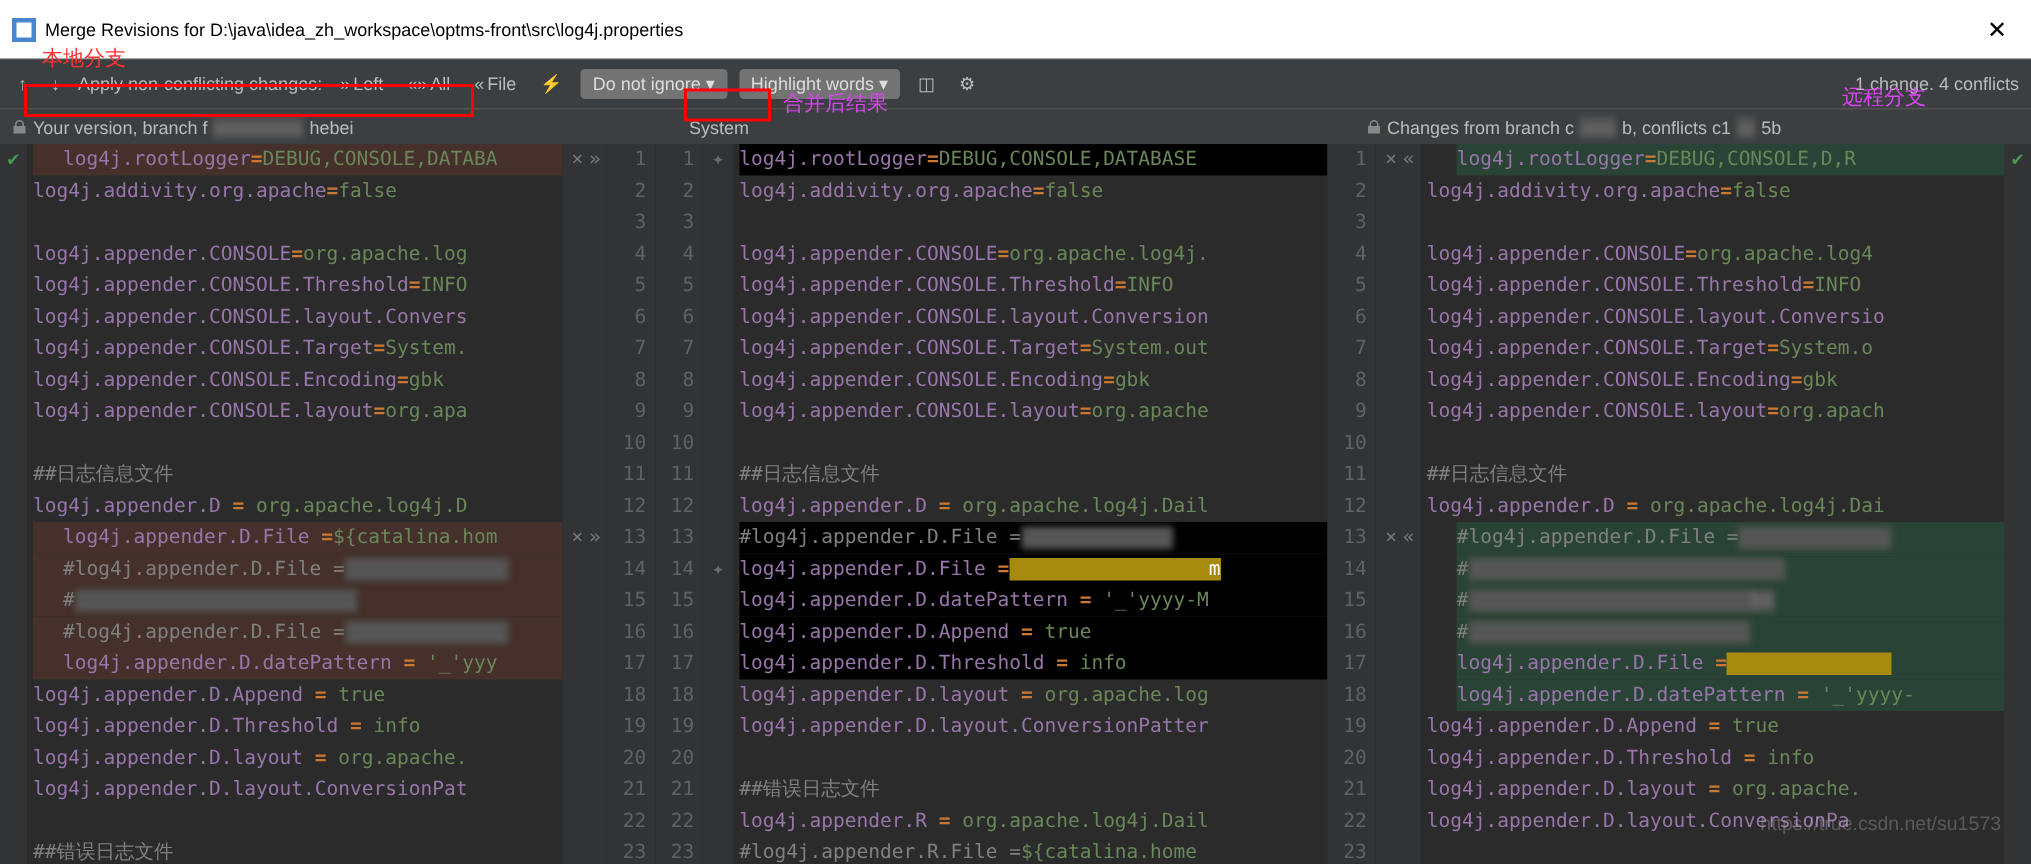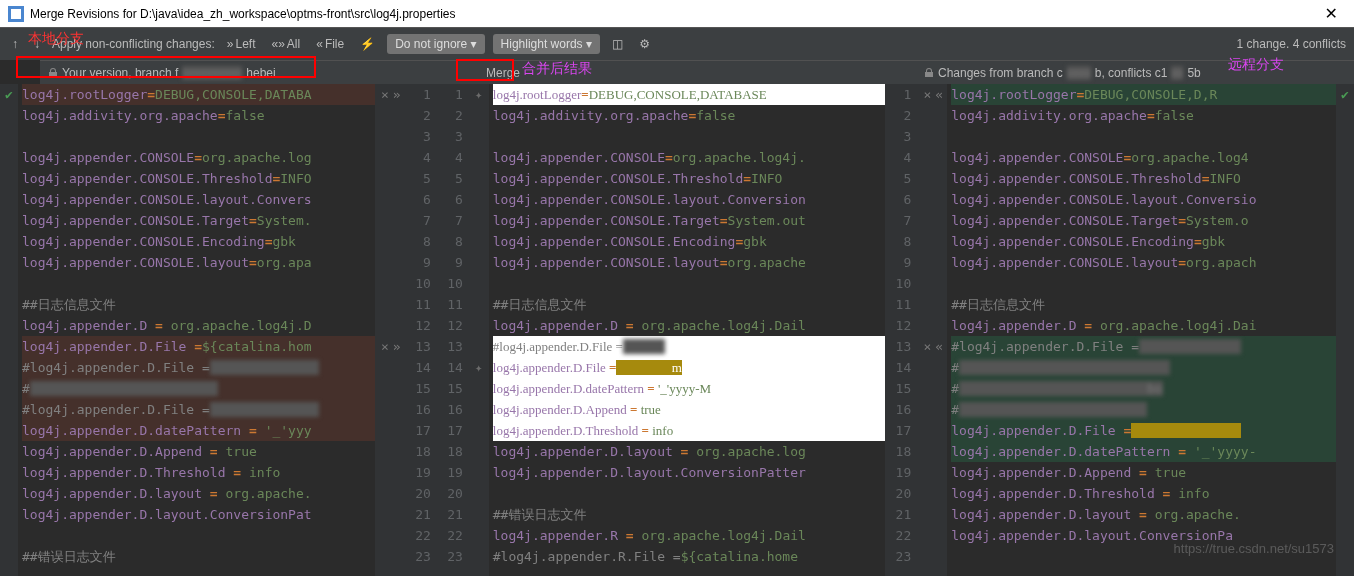--- a/index.html
+++ b/index.html
@@ -1,44 +1,44 @@
 <!DOCTYPE html>
 <html><head>
 <meta charset="utf-8">
 <style>
 * { margin: 0; padding: 0; box-sizing: border-box; }
 body { font-family: "Segoe UI", sans-serif; background: #2b2b2b; color: #a9b7c6; font-size: 12px; width: 1354px; height: 576px; overflow: hidden; }
-.titlebar { background: #fff; color: #000; height: 28px; display: flex; align-items: center; padding: 0 8px; border-bottom: 1px solid #555; }
+.titlebar { background: #fff; color: #000; height: 40px; display: flex; align-items: center; padding: 0 8px; border-bottom: 1px solid #555; }
 .titlebar-icon { width: 16px; height: 16px; margin-right: 6px; }
 .titlebar-close { margin-left: auto; font-size: 16px; padding: 0 8px; cursor: pointer; }
 .toolbar { background: #3c3f41; height: 32px; display: flex; align-items: center; padding: 0 8px; gap: 8px; font-size: 12px; color: #bbb; }
 .toolbar .tb-btn { color: #bbb; cursor: pointer; padding: 2px 4px; display: inline-flex; align-items: center; gap: 2px; }
 .toolbar .tb-drop { background: #737373; padding: 3px 8px; border-radius: 3px; cursor: pointer; color: #ddd; }
 .toolbar .tb-right { margin-left: auto; color: #bbb; }
-.panel-headers { background: #3c3f41; height: 24px; display: flex; border-top: 1px solid #515151; margin-left: 40px; }
+.panel-headers { background: #3c3f41; height: 24px; display: flex; border-top: 1px solid #515151; }
 .panel-header { flex: 1; display: flex; align-items: center; padding: 0 8px; font-size: 12px; color: #bbb; gap: 4px; position: relative; }
 .panel-header.mid { flex: 1; }
 .lock-icon { width: 10px; height: 10px; }
 .redbox { position: absolute; border: 2px solid red; }
 .redbox1 { left: 16px; top: 56px; width: 300px; height: 22px; }
 .redbox2 { left: 456px; top: 59px; width: 58px; height: 22px; }
 .annot { position: absolute; font-family: "Microsoft YaHei", sans-serif; font-size: 14px; pointer-events: none; }
 .annot-red { color: #ff3333; }
 .annot-green { color: #d946ef; }
 .editor-area { display: flex; height: calc(100% - 84px); background: #2b2b2b; font-family: Consolas, monospace; font-size: 13px; }
 .pane { flex: 1; display: flex; overflow: hidden; position: relative; }
 .gutter-act { width: 30px; background: #313335; color: #6b6b6b; text-align: center; }
 .gutter-act .act { cursor: pointer; color: #787878; }
 .line-nums { width: 32px; background: #313335; color: #606366; text-align: right; padding-right: 6px; }
 .code-col { flex: 1; overflow: hidden; white-space: pre; padding-left: 4px; }
 .code-line { height: 21px; line-height: 21px; }
 .ln { height: 21px; line-height: 21px; }
-.conf-l { background: #45302b; }
-.conf-r { background: #294436; }
-.conf-mid { background: #ffffff; font-family: Liberation Serif, serif; }
+.conf-l { background: #45302b; padding-left: 20px; }
+.conf-r { background: #294436; margin-left: 20px; }
+.conf-mid { background: #000000; }
 .kw { color: #cc7832; font-weight: bold; }
 .key { color: #9876aa; }
 .val { color: #6a8759; }
 .str { color: #6a8759; }
 .cmt { color: #808080; }
 .blur-span { filter: blur(2px); background: #555; color: #777; }
 .yellow-hl { background: #a68a0d; color: #fff; }
 .watermark { position: absolute; right: 20px; bottom: 20px; color: rgba(200,200,200,0.3); font-size: 13px; }
 .tick { width: 18px; background: #313335; text-align: center; color: #499c54; }
 .mid-pane { flex: 1.1; display: flex; }
@@ -74,21 +74,21 @@
 <div class="panel-headers">
   <div class="panel-header">
     <svg class="lock-icon" viewBox="0 0 10 10">
         <path d="M2 4V3a3 3 0 016 0v1h1v5H1V4h1zm1 0h4V3a2 2 0 00-4 0v1z" fill="#888"></path>
       </svg>
     <span>Your version, branch f</span>
       <span class="blur-span">xxxxxxxxxx</span>
       <span>hebei</span>
   </div>
   <div class="panel-header mid">
-    <span>Merge</span>
+    <span>System</span>
   </div>
   <div class="panel-header">
     <svg class="lock-icon" viewBox="0 0 10 10">
         <path d="M2 4V3a3 3 0 016 0v1h1v5H1V4h1zm1 0h4V3a2 2 0 00-4 0v1z" fill="#888"></path>
       </svg>
     <span>Changes from branch c</span>
       <span class="blur-span">xxxx</span>
       <span>b, conflicts c1</span>
       <span class="blur-span">xx</span>
       <span>5b</span>

